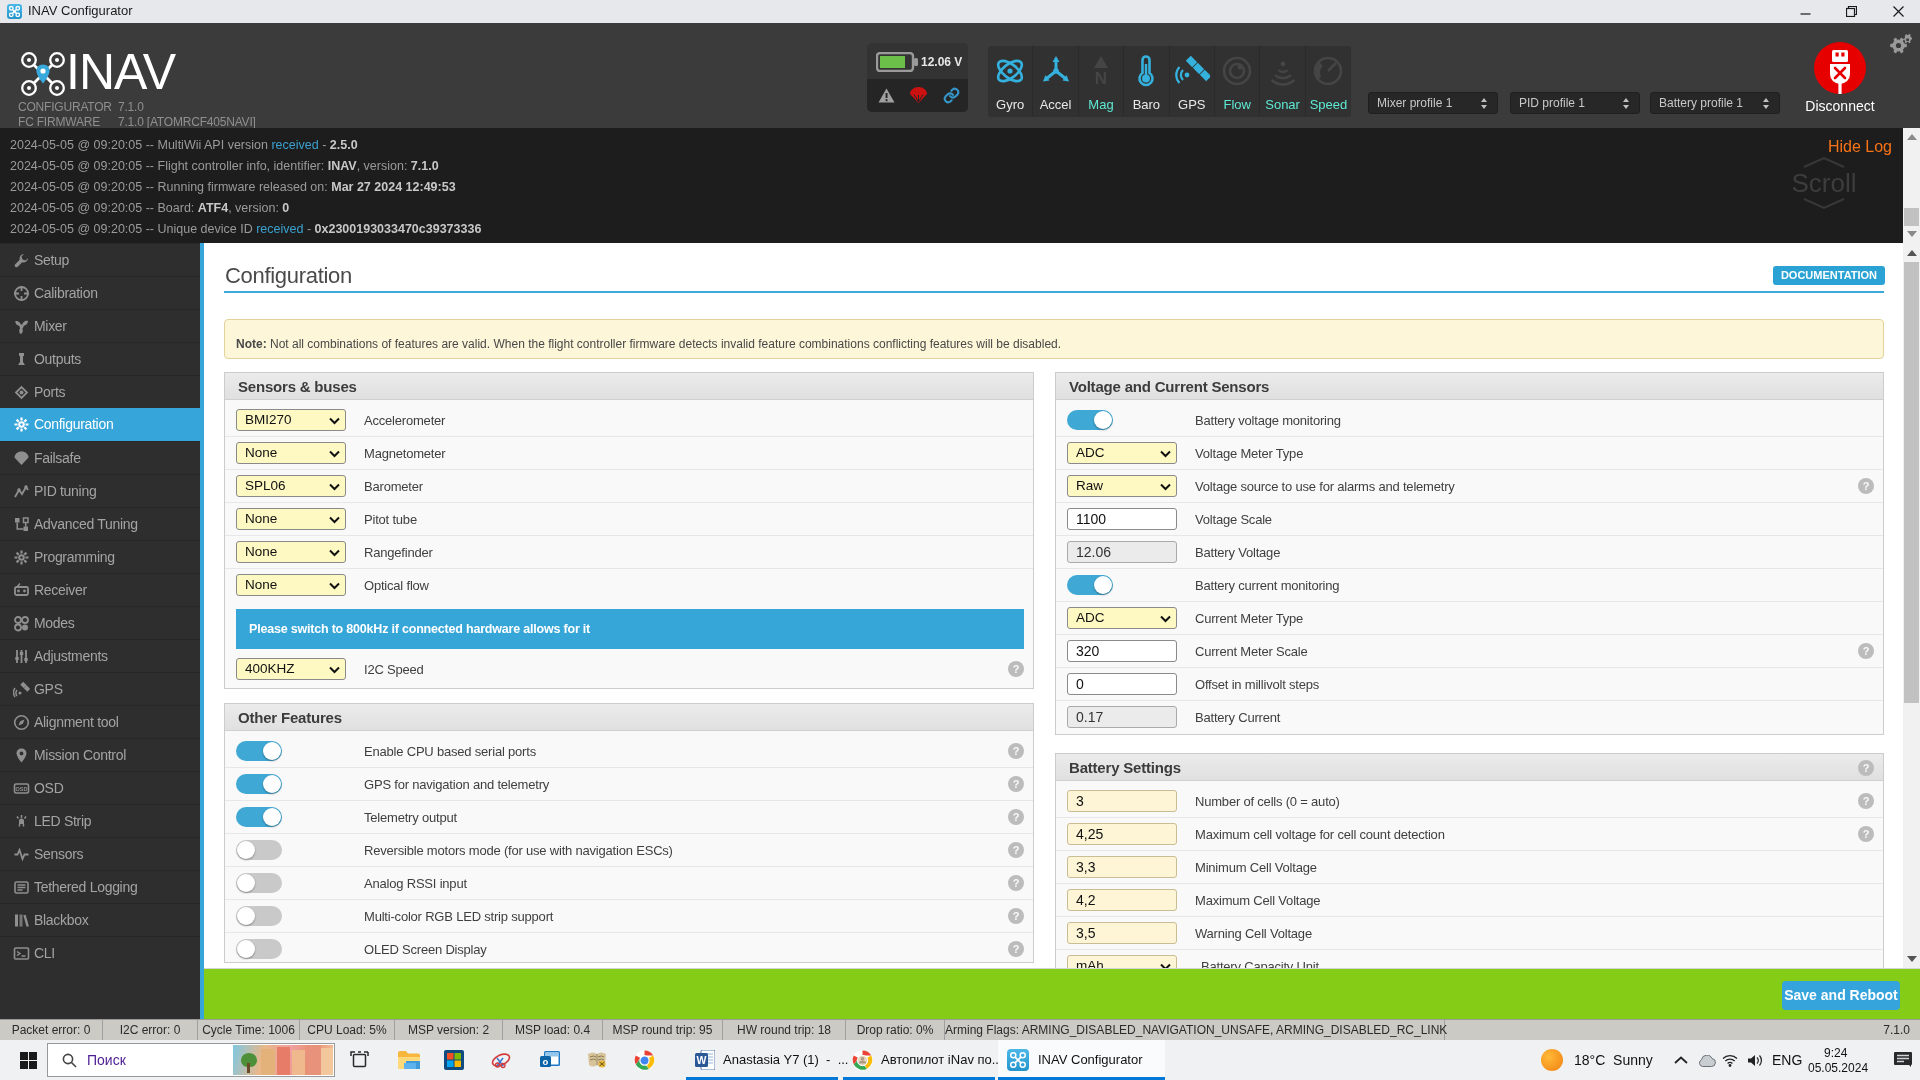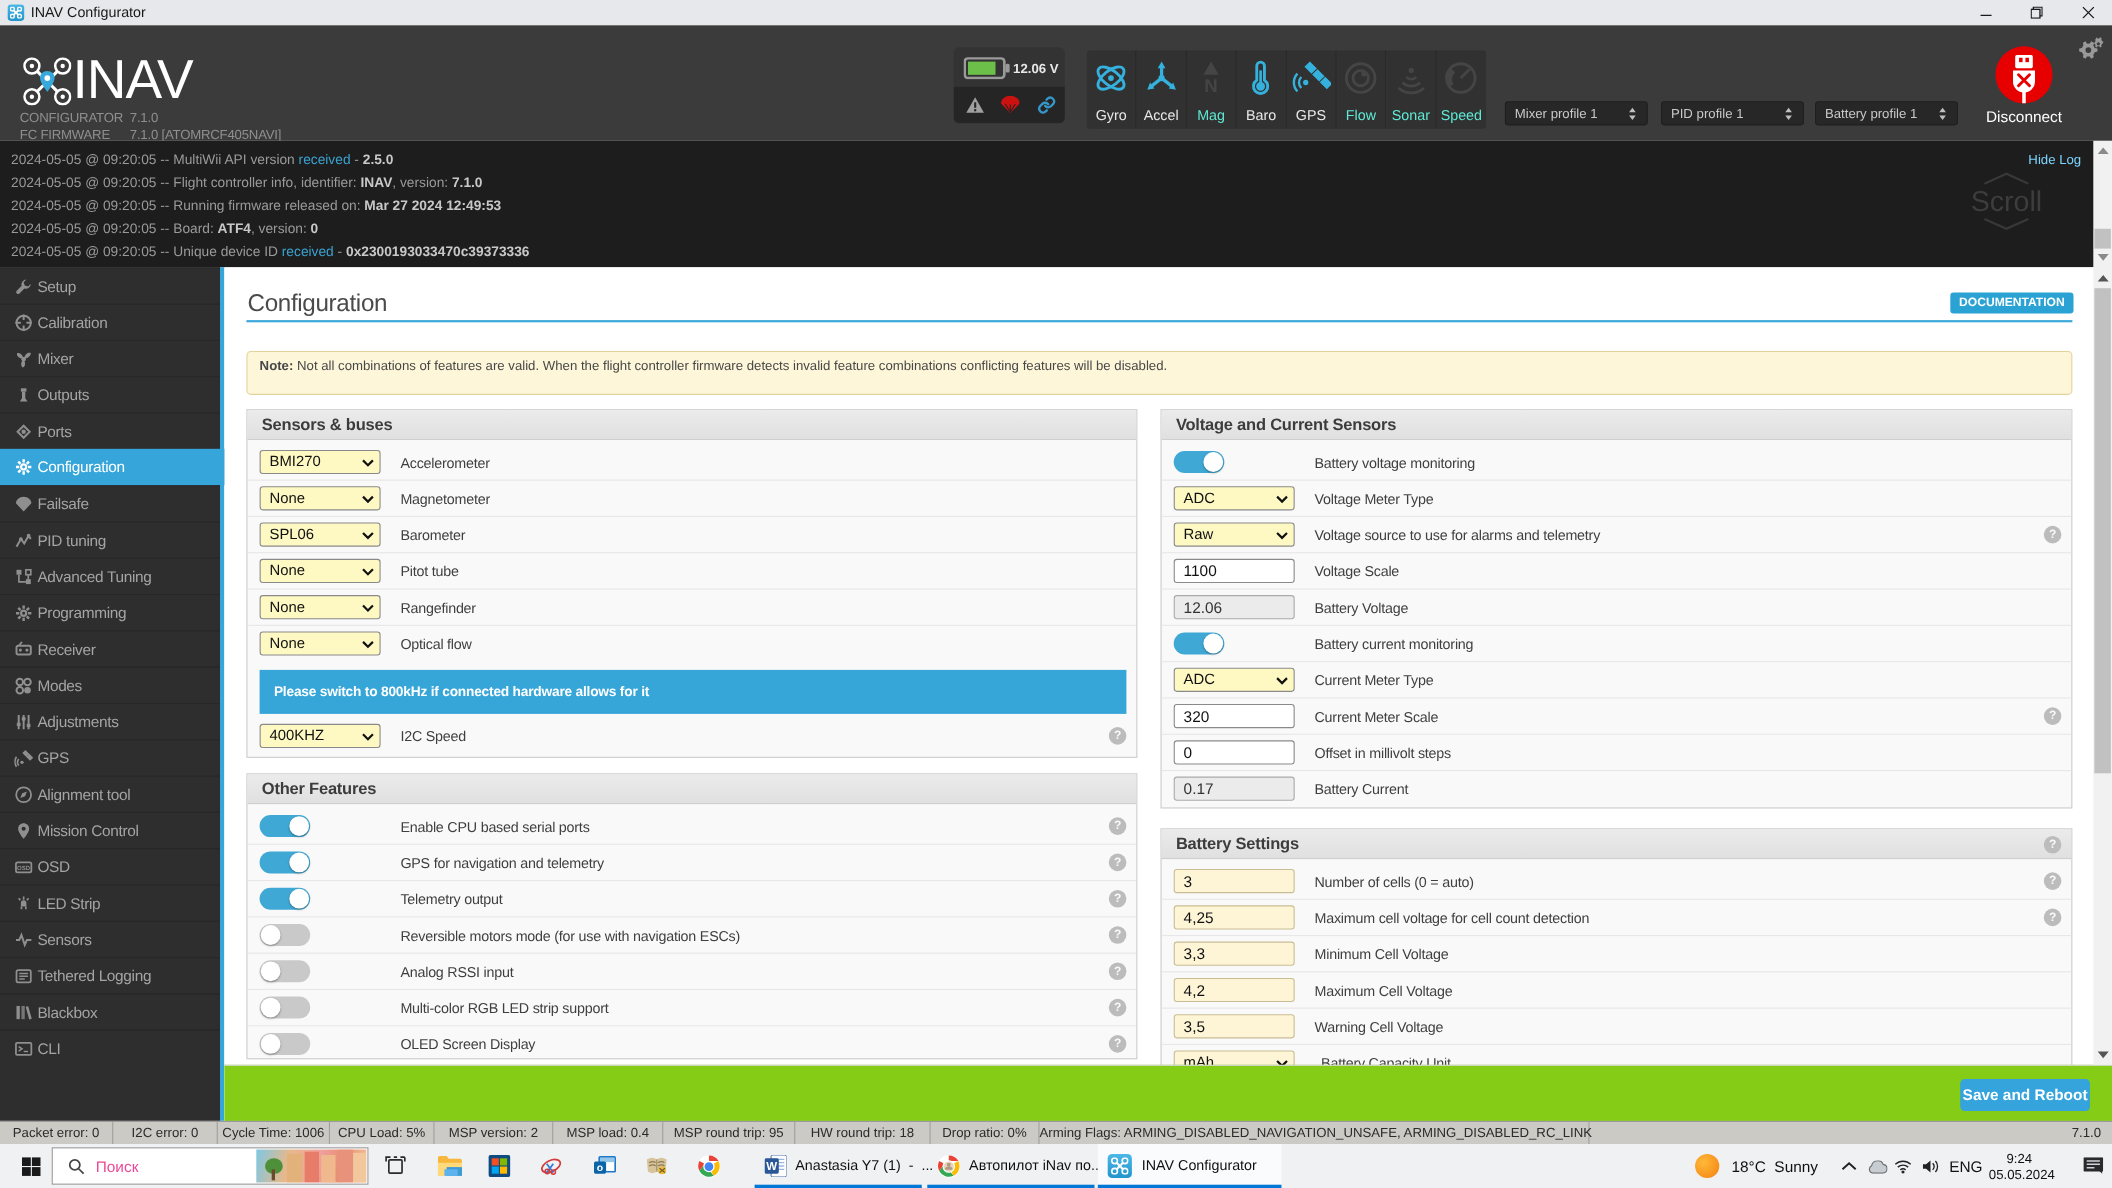--- a/index.html
+++ b/index.html
@@ -34,39 +34,39 @@
 .profsel .ud .d { top:8px; border-top:4.5px solid #c0c0c0; }
 
 #disc { position:absolute; left:1814px; top:19px; width:52px; height:52px; background:#e60000; border-radius:50%; }
 #disc-lbl { position:absolute; left:1790px; top:75px; width:100px; text-align:center; color:#fff; font-size:14px; }
 
 
 #logbar { position:absolute; left:0; top:128px; width:1920px; height:115px; background:#1d1d1d; color:#9a9a9a; font-size:12.5px; }
 .logline { position:absolute; left:10px; white-space:pre; }
 .logline b { color:#c8c8c8; font-weight:bold; }
 .logline .rcv { color:#3ba2d0; }
-#hidelog { position:absolute; right:28px; top:10px; color:#7dd3fc; font-size:12px; }
+#hidelog { position:absolute; right:28px; top:10px; color:#f97316; font-size:16px; }
 #scrollw { position:absolute; left:1786px; top:28px; width:76px; text-align:center; color:#3a3a3a; }
 #logsb { position:absolute; left:1903px; top:128px; width:17px; height:115px; background:#f1f1f1; }
 
 
 #sidebar { position:absolute; left:0; top:243px; width:200px; height:776px; background:#2e2e2e; }
 .mi { position:absolute; left:0; width:200px; height:33px; border-top:1px solid #272727; color:#a4a4a4; font-size:14px; line-height:33px; }
 .mi .ic { position:absolute; left:13px; top:8px; width:17px; height:17px; fill:#8f8f8f; stroke:#8f8f8f; }
 .mi .tx { position:absolute; left:34px; top:0; letter-spacing:-0.3px; }
 .mi.active { background:#36a6da; color:#fff; width:204px; border-top:none; z-index:5; }
 .mi.active .ic { fill:#fff; stroke:#fff; }
 #bluestrip { position:absolute; left:200px; top:243px; width:4px; height:776px; background:#36a6da; }
 
 
 #content { position:absolute; left:204px; top:243px; width:1716px; height:776px; background:#fff; }
 #ctitle { position:absolute; left:21px; top:20px; font-size:22px; color:#4a4a4a; letter-spacing:-0.3px; }
 #docbtn { position:absolute; left:1569px; top:23px; width:112px; height:19px; background:#2aa3d4; border-radius:3px; color:#fff; font-size:11px; font-weight:bold; text-align:center; line-height:19px; }
 #chr { position:absolute; left:20px; top:48px; width:1660px; height:0; border-top:2px solid #3da8db; }
-#notebox { position:absolute; left:20px; top:76px; width:1660px; height:40px; background:#fdf6d8; border:1px solid #e3d39b; border-radius:4px; font-size:12px; color:#484848; padding:4px 11px; line-height:16px; }
+#notebox { position:absolute; left:20px; top:76px; width:1660px; height:40px; background:#fdf6d8; border:1px solid #e3d39b; border-radius:4px; font-size:12px; color:#484848; padding:16px 11px; line-height:16px; }
 #notebox .red { color:#e03030; }
 
 .panel { position:absolute; background:#f9f9f9; border:1px solid #cccccc; }
 .phead { position:relative; height:27px; background:linear-gradient(#ebebeb,#e0e0e0); border-bottom:1px solid #cfcfcf; font-size:15px; font-weight:bold; color:#3c3c3c; line-height:27px; padding-left:13px; letter-spacing:-0.2px; }
 .row { position:relative; height:33px; border-bottom:1px solid #e7e7e7; }
 .row:last-child { border-bottom:none; }
 .sel { position:absolute; left:11px; top:5px; width:110px; height:22px; background:#fef9c3; border:1px solid #8a8a8a; border-radius:3px; font-size:13.5px; color:#111; line-height:20px; padding-left:8px; }
 .sel .chv { position:absolute; right:5px; top:7px; }
 .inp { position:absolute; left:11px; top:5px; width:110px; height:22px; background:#fff; border:1px solid #8a8a8a; border-radius:3px; font-size:14px; color:#111; line-height:20px; padding-left:8px; }
 .inp.dis { background:#ebebeb; border-color:#aaaaaa; color:#333; }
@@ -692,21 +692,21 @@
         <rect x="9" y="0" width="8" height="8"></rect>
         <rect x="0" y="9" width="8" height="8"></rect>
         <rect x="9" y="9" width="8" height="9"></rect>
       </g>
     </svg>
   <div id="searchbox">
     <svg width="15" height="15" style="position:absolute;left:14px;top:9px;" viewBox="0 0 15 15">
         <circle cx="6" cy="6" r="4.6" fill="none" stroke="#444" stroke-width="1.6"></circle>
         <path d="M9.5 9.5 L14 14" stroke="#444" stroke-width="1.6"></path>
       </svg>
-    <div style="position:absolute;left:39px;top:8px;font-size:14px;color:#ec4899;">Поиск</div>
+    <div style="position:absolute;left:39px;top:8px;font-size:14px;color:#4c1d95;">Поиск</div>
     <div style="position:absolute;right:1px;top:1px;width:100px;height:30px;overflow:hidden;background:linear-gradient(105deg,#7ec8e3 0%,#e8b88a 30%,#f0a0a0 55%,#e88f6f 75%,#f5c9a0 100%);">
       <div style="position:absolute;left:8px;top:8px;width:16px;height:14px;border-radius:50% 50% 45% 45%;background:#4e8f3a;"></div>
       <div style="position:absolute;left:14px;top:18px;width:3px;height:10px;background:#6b4a2a;"></div>
       <div style="position:absolute;left:28px;top:4px;width:14px;height:26px;background:#e2b27a;"></div>
       <div style="position:absolute;left:44px;top:2px;width:13px;height:28px;background:#e77c68;"></div>
       <div style="position:absolute;left:59px;top:5px;width:13px;height:25px;background:#f0b98d;"></div>
       <div style="position:absolute;left:74px;top:0px;width:14px;height:30px;background:#e8927c;"></div>
       <div style="position:absolute;left:88px;top:3px;width:12px;height:27px;background:#f2c79b;"></div>
     </div>
   </div>

